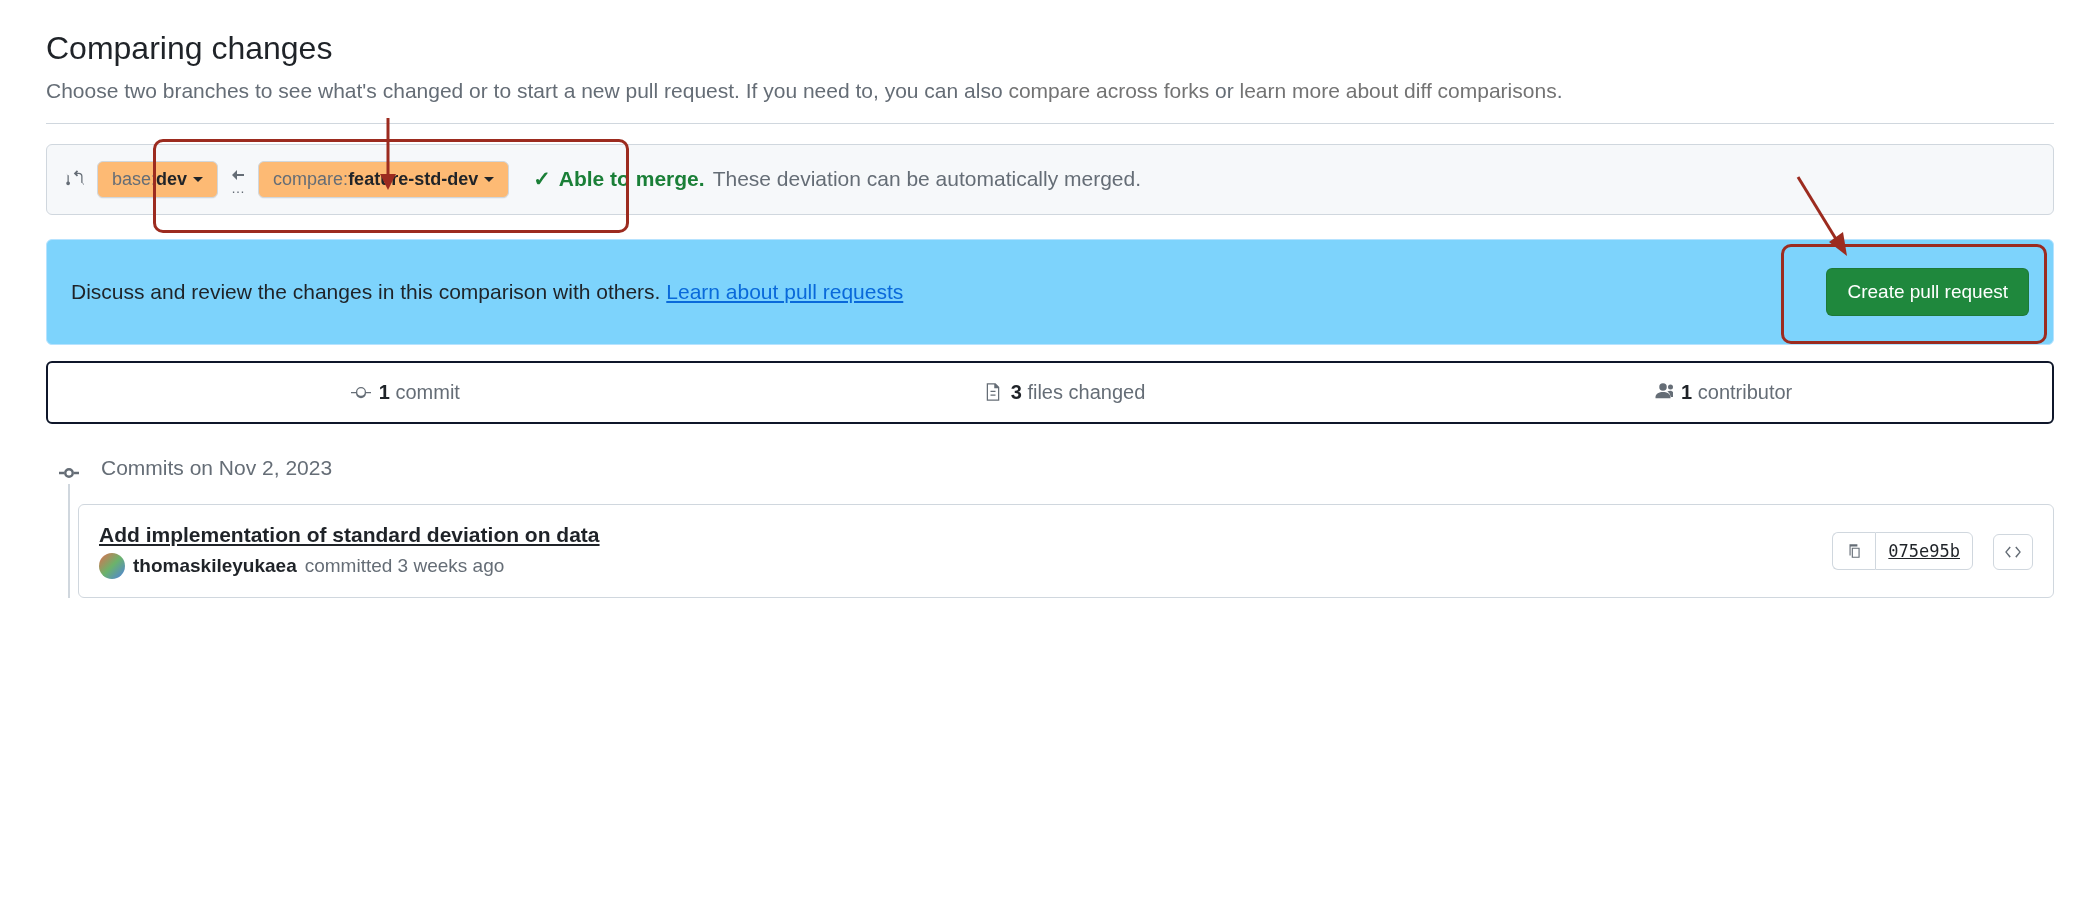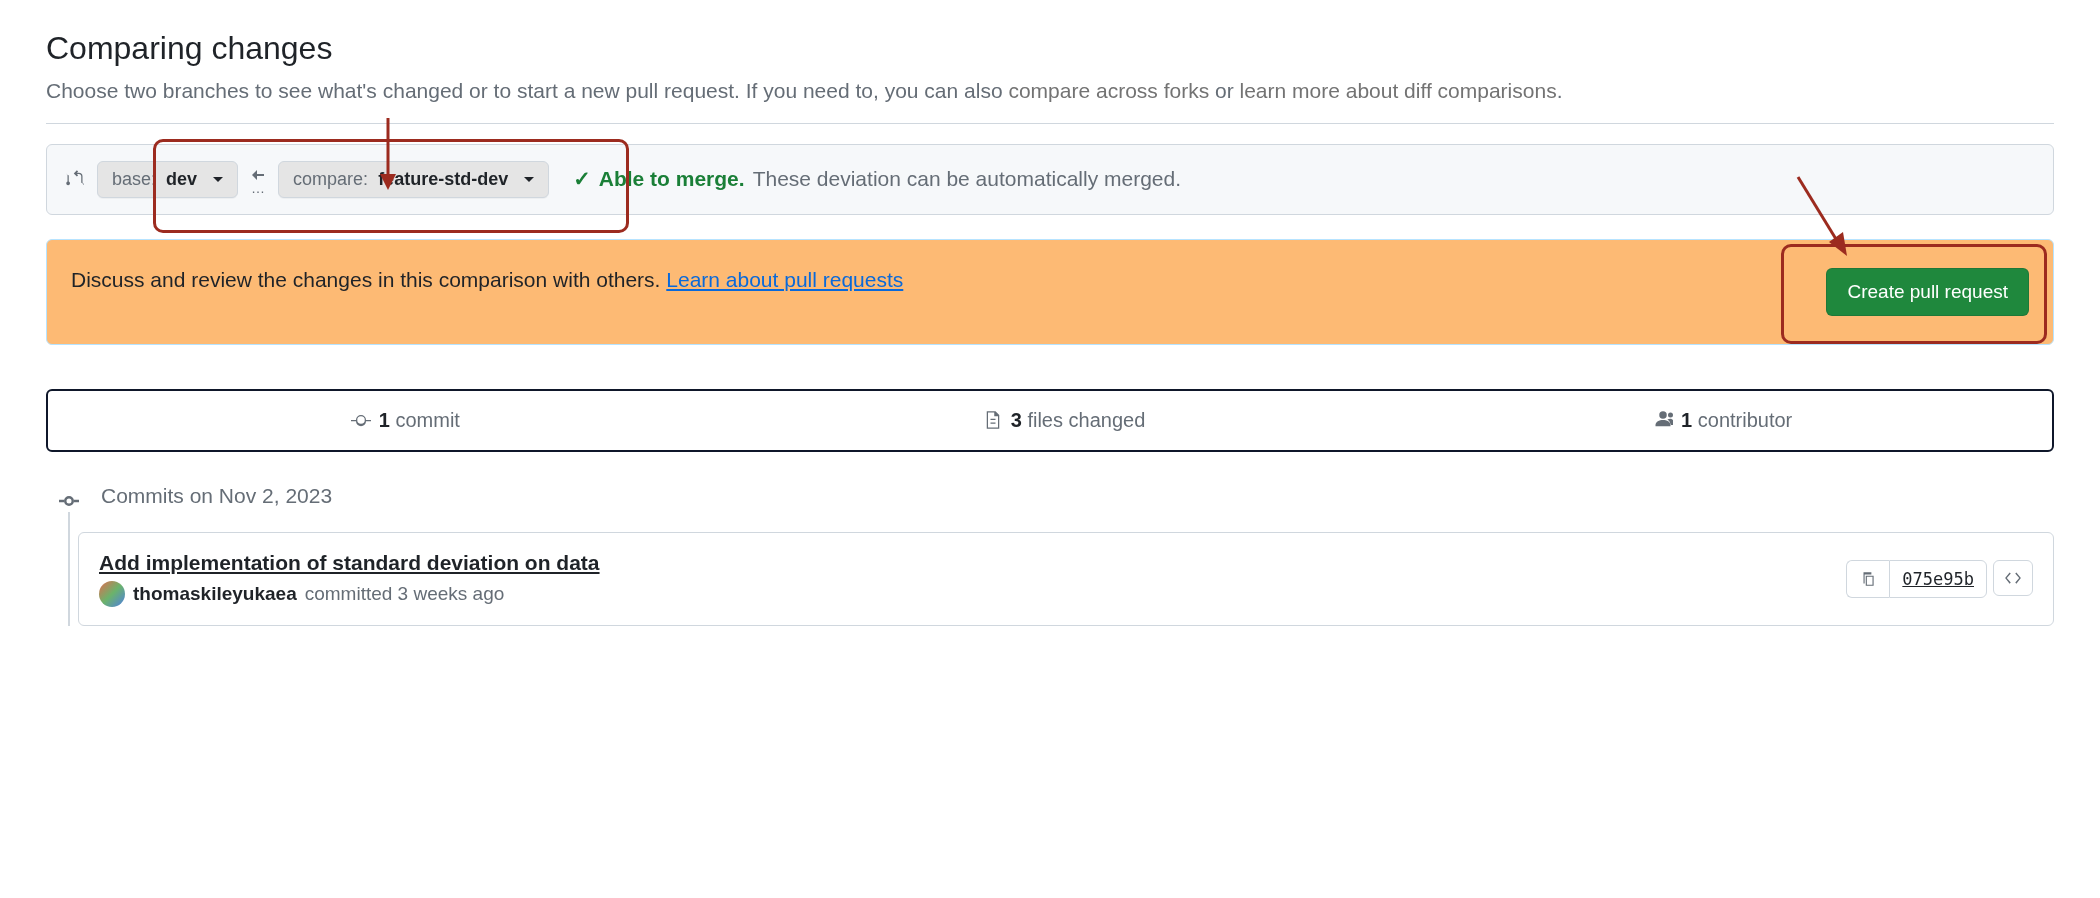--- a/index.html
+++ b/index.html
@@ -36,28 +36,28 @@
     margin-bottom: 24px;
     position: relative;
   }
   .compare-icon { width: 20px; height: 20px; fill: #656d76; flex-shrink:0;}
   .branch-group {
     display: flex;
     align-items: center;
     gap: 10px;
   }
   .branch-btn {
-    background: #e5e5e5;
+    background: #fdba74;
     border: 1px solid #d0d7de;
     border-radius: 6px;
     padding: 7px 14px;
     font-size: 18px;
     display: flex;
     align-items: center;
-    gap: 10px;
+    gap: 0;
     cursor: pointer;
     box-shadow: 0 1px 0 rgba(27,31,36,0.04);
   }
   .branch-btn .lbl { color: #656d76; }
   .branch-btn .val { color: #1f2328; font-weight: 700; }
   .caret { width:0;height:0;border-left:5px solid transparent;border-right:5px solid transparent;border-top:5px solid #1f2328; margin-left:6px;}
   .arrow-left { color:#656d76; display:flex; flex-direction:column; align-items:center; gap:2px;}
   .arrow-left .dots { font-size:14px; line-height:0.5; color:#656d76;}
   .merge-status { font-size:21px; margin-left:12px; display:flex; align-items:center; gap:8px;}
   .merge-status .check { color:#1a7f37; font-weight:600;}
@@ -75,27 +75,28 @@
     height: 94px;
   }
   .arrow-ann1 {
     position:absolute;
     top:-70px; left:340px;
     color:#9c2b1f;
     font-size:40px;
   }
 
   .discuss-box {
-    background: #fdba74;
+    background: #7dd3fc;
     border: 1px solid #b6e3ff;
     border-radius: 6px;
     padding: 28px 24px;
     display:flex;
+    align-items:center;
     justify-content:space-between;
-    margin-bottom: 44px;
+    margin-bottom: 16px;
     position: relative;
   }
   .discuss-text { font-size:21px; color:#1f2328;}
   .discuss-text a { color:#0969da; text-decoration: underline; }
   .create-btn {
     background:#1f883d;
     color:#fff;
     border:1px solid rgba(27,31,36,0.15);
     border-radius:6px;
     padding:12px 20px;
@@ -163,21 +164,21 @@
     padding:18px 20px;
     display:flex;
     align-items:center;
     justify-content:space-between;
   }
   .commit-left { display:flex; flex-direction:column; gap:6px;}
   .commit-title { font-size:21px; font-weight:600; color:#1f2328;}
   .commit-meta { font-size:19px; color:#656d76; display:flex; align-items:center; gap:8px;}
   .avatar { width:26px;height:26px;border-radius:50%; background: linear-gradient(135deg,#e36b4f,#6bb36b,#4f7fe3);}
   .commit-meta b { color:#1f2328; font-weight:600;}
-  .commit-right { display:flex; align-items:flex-start; gap:6px;}
+  .commit-right { display:flex; align-items:flex-end; gap:20px;}
   .sha-group { display:flex; align-items:stretch;}
   .copy-btn,.sha-btn,.code-btn {
     background:#fff;border:1px solid #d0d7de;
     padding:8px 12px; font-size:17px; color:#656d76;
     cursor:pointer;
     display:flex;align-items:center;
   }
   .copy-btn { border-radius:6px 0 0 6px; border-right:none;}
   .sha-btn { border-radius:0 6px 6px 0; font-family: ui-monospace,monospace; color:#1f2328;}
   .code-btn { border-radius:6px; padding:8px 10px;}

